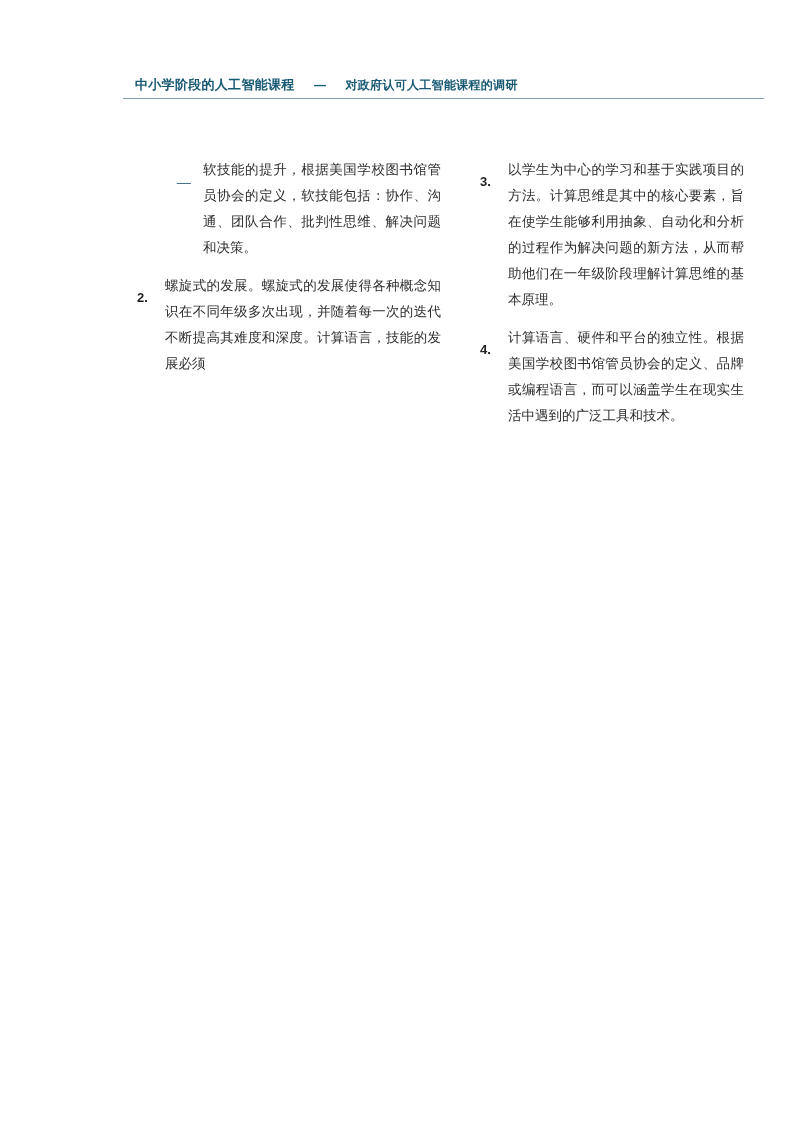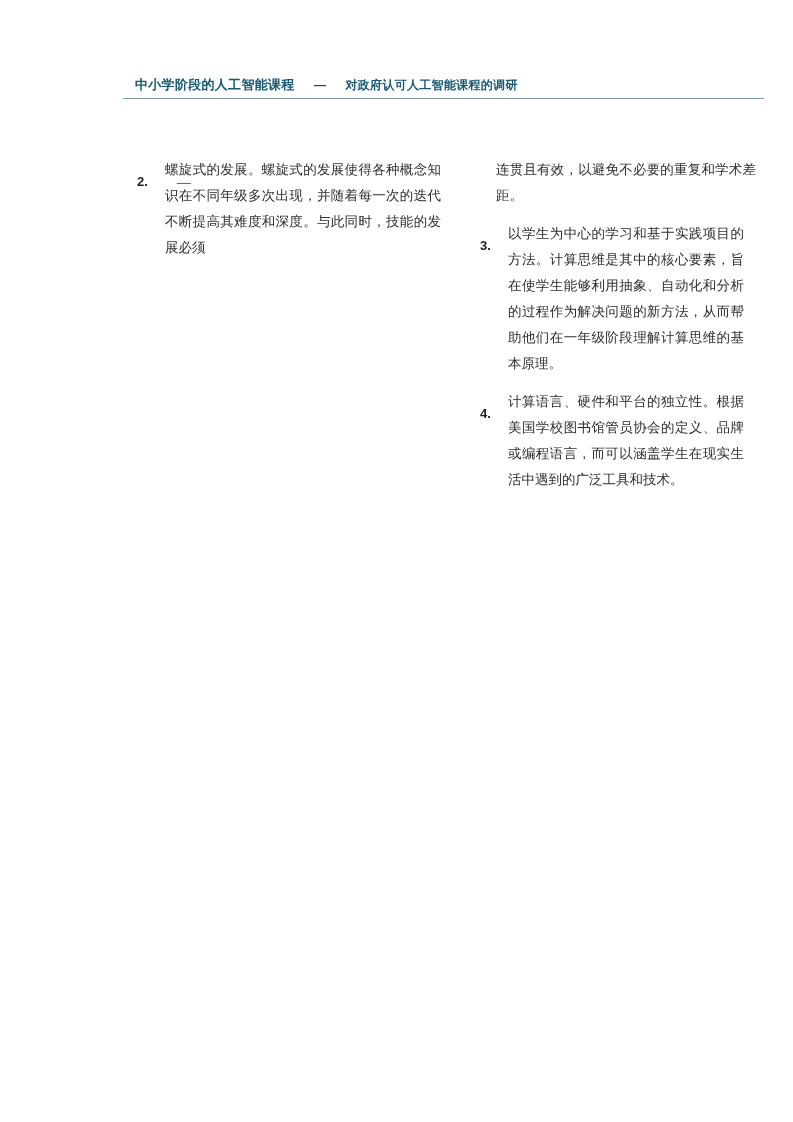--- a/index.html
+++ b/index.html
@@ -127,32 +127,32 @@
     <div class="bullet-item">
       <span class="dash">—</span>
     </div>
 
     <div class="bullet-item">
       <span class="dash">—</span>
     </div>
 
     <div class="bullet-item">
       <span class="dash">—</span>
+      <p>软技能的提升，根据美国学校图书馆管员协会的定义，软技能包括：协作、沟通、团队合作、批判性思维、解决问题和决策。</p>
     </div>
 
     <div class="num-item">
       <span class="num">2.</span>
-      <p>螺旋式的发展。螺旋式的发展使得各种概念知识在不同年级多次出现，并随着每一次的迭代不断提高其难度和深度。与此同时，技能的发展必须</p>
+      <p>螺旋式的发展。螺旋式的发展使得各种概念知识在不同年级多次出现，并随着每一次的迭代不断提高其难度和深度。计算语言，技能的发展必须</p>
     </div>
 
   </section>
 
   <section class="col col-right">
 
-    <p class="continuation">连贯且有效，以避免不必要的重复和学术差距。</p>
 
     <div class="num-item">
       <span class="num">3.</span>
       <p>以学生为中心的学习和基于实践项目的方法。计算思维是其中的核心要素，旨在使学生能够利用抽象、自动化和分析的过程作为解决问题的新方法，从而帮助他们在一年级阶段理解计算思维的基本原理。</p>
     </div>
 
     <div class="num-item">
       <span class="num">4.</span>
       <p>计算语言、硬件和平台的独立性。根据美国学校图书馆管员协会的定义、品牌或编程语言，而可以涵盖学生在现实生活中遇到的广泛工具和技术。</p>
     </div>

